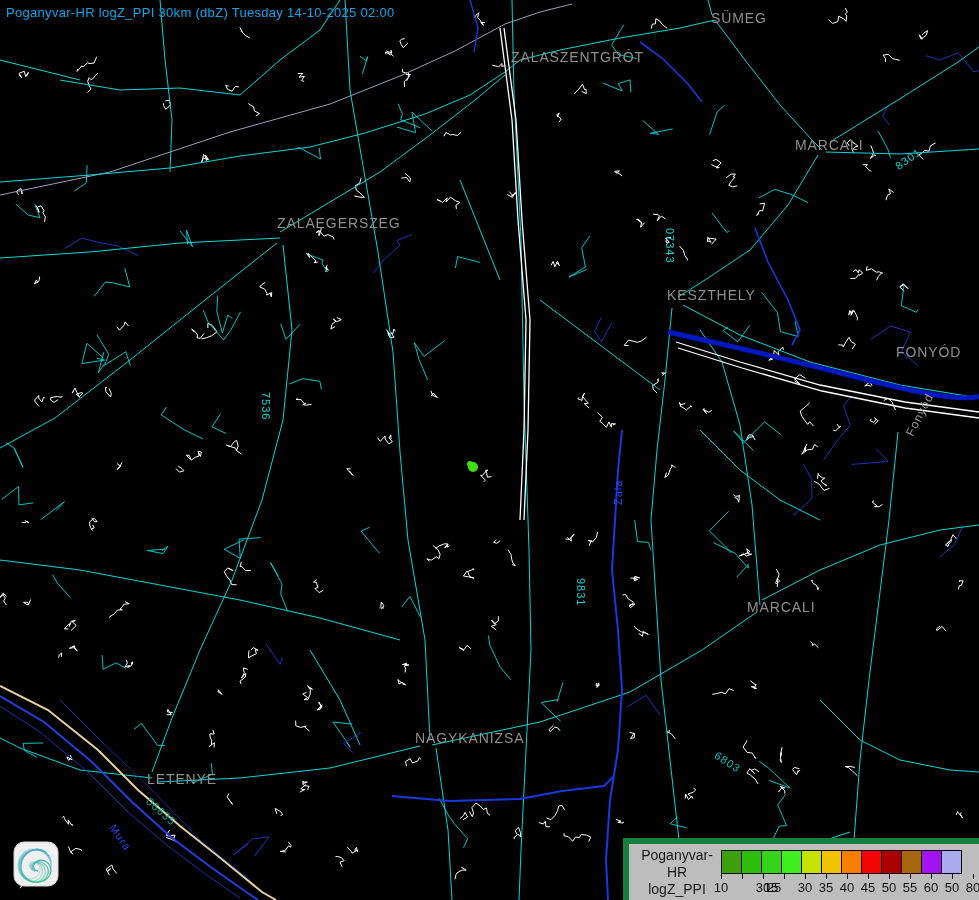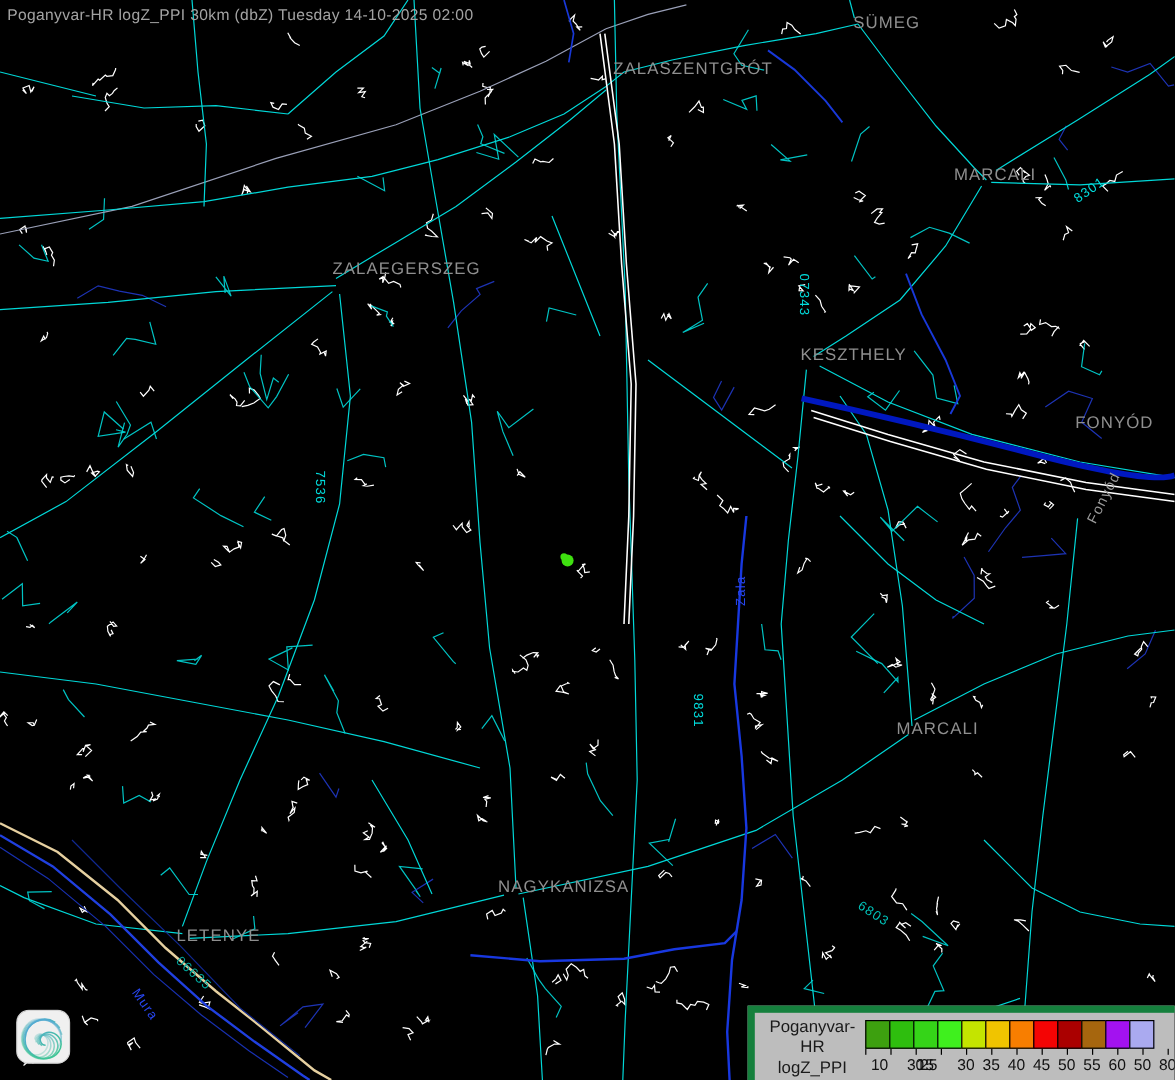--- a/index.html
+++ b/index.html
@@ -1,19 +1,19 @@
 <!DOCTYPE html>
 <html><head>
 <meta charset="utf-8">
 <style>
   html,body{margin:0;padding:0;background:#000;}
   .stage{position:relative;width:979px;height:900px;background:#000;overflow:hidden;
          font-family:"Liberation Sans",sans-serif;}
   .stage svg.mapsvg{position:absolute;left:0;top:0;}
-  .title{position:absolute;left:6px;top:5px;color:#a3a3a3;font-size:13px;letter-spacing:.3px;
+  .title{position:absolute;left:6px;top:5px;color:#0ea5e9;font-size:13px;letter-spacing:.3px;
          white-space:nowrap;z-index:5;}
   .labels{position:absolute;inset:0;z-index:4;pointer-events:none;}
   .city-label{position:absolute;color:#8f8f8f;font-size:14px;letter-spacing:.9px;white-space:nowrap;}
   .road-label{position:absolute;color:#00dcdc;font-size:11px;letter-spacing:1px;white-space:nowrap;
               transform-origin:0 0;}
   .river-label{color:#2746f0;}
   .teal-dark{color:#00a9a0;}
   .teal-mid{color:#00c4bb;}
   .area-label{color:#9a9a9a;font-size:12px;}
   .legend{position:absolute;left:623px;top:838px;width:352px;height:58px;background:#bdbdbd;
@@ -401,21 +401,21 @@
         <div class="legend-tick" style="left: 197px;"></div>
         <div class="legend-tick" style="left: 218px;"></div>
         <div class="legend-tick" style="left: 239px;"></div>
         <div class="legend-tick" style="left: 260px;"></div>
         <div class="legend-tick" style="left: 281px;"></div>
         <div class="legend-tick" style="left: 302px;"></div>
         <div class="legend-tick" style="left: 323px;"></div>
         <div class="legend-tick" style="left: 344px;"></div>
       </div>
     <div id="legend-nums">
-        <span class="legend-num" style="left: 104px;">10</span>
+        <span class="legend-num" style="left: 92px;">10</span>
         <span class="legend-num" style="left: 113px; margin-left: 29px;">15</span>
         <span class="legend-num" style="left: 134px;">30</span>
         <span class="legend-num" style="left: 145px;">25</span>
         <span class="legend-num" style="left: 176px;">30</span>
         <span class="legend-num" style="left: 197px;">35</span>
         <span class="legend-num" style="left: 218px;">40</span>
         <span class="legend-num" style="left: 239px;">45</span>
         <span class="legend-num" style="left: 260px;">50</span>
         <span class="legend-num" style="left: 281px;">55</span>
         <span class="legend-num" style="left: 302px;">60</span>

